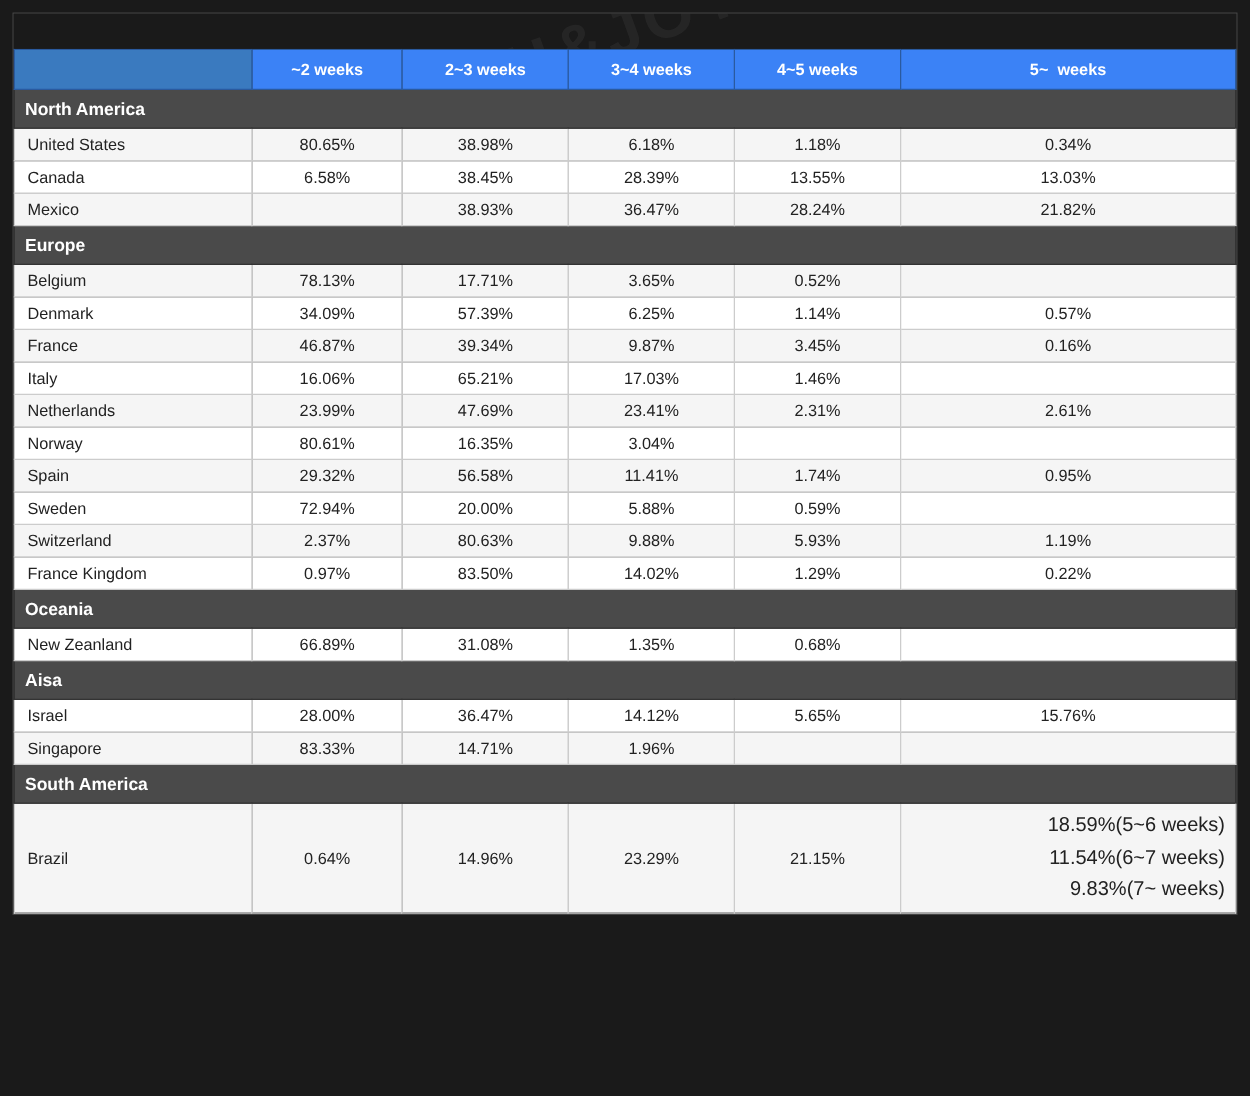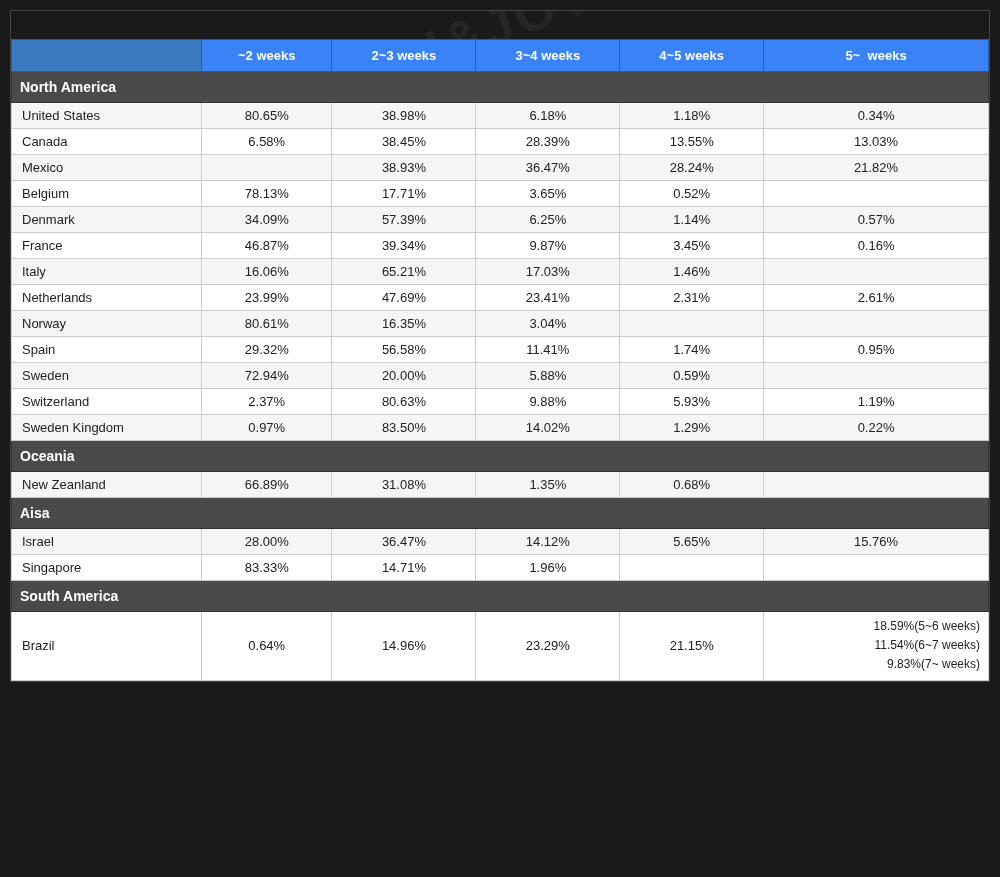--- a/index.html
+++ b/index.html
@@ -86,21 +86,21 @@
     }
     .data-row td:first-child {
       text-align: left;
       padding-left: 10px;
       margin-left: 37px;
     }
     .data-row:nth-child(even) td {
       background: #f5f5f5;
     }
     .brazil-cell {
-      font-size: 12px;
+      font-size: 16px;
       text-align: right !important;
       padding-right: 8px !important;
       line-height: 1.6;
     }
   </style>
 </head>
 <body>
 
 <div class="container">
   <div class="title-area">
@@ -143,20 +143,23 @@
           <td>13.03%</td>
         </tr>
         <tr class="data-row">
           <td>Mexico</td>
           <td></td>
           <td>38.93%</td>
           <td>36.47%</td>
           <td>28.24%</td>
           <td>21.82%</td>
         </tr>
+        <tr class="section-row">
+          <td colspan="6">Europe</td>
+        </tr>
         <tr class="data-row">
           <td>Belgium</td>
           <td>78.13%</td>
           <td>17.71%</td>
           <td>3.65%</td>
           <td>0.52%</td>
           <td></td>
         </tr>
         <tr class="data-row">
           <td>Denmark</td>
@@ -216,21 +219,21 @@
         </tr>
         <tr class="data-row">
           <td>Switzerland</td>
           <td>2.37%</td>
           <td>80.63%</td>
           <td>9.88%</td>
           <td>5.93%</td>
           <td>1.19%</td>
         </tr>
         <tr class="data-row">
-          <td>Sweden Kingdom</td>
+          <td>France Kingdom</td>
           <td>0.97%</td>
           <td>83.50%</td>
           <td>14.02%</td>
           <td>1.29%</td>
           <td>0.22%</td>
         </tr>
         <tr class="section-row">
           <td colspan="6">Oceania</td>
         </tr>
         <tr class="data-row">

